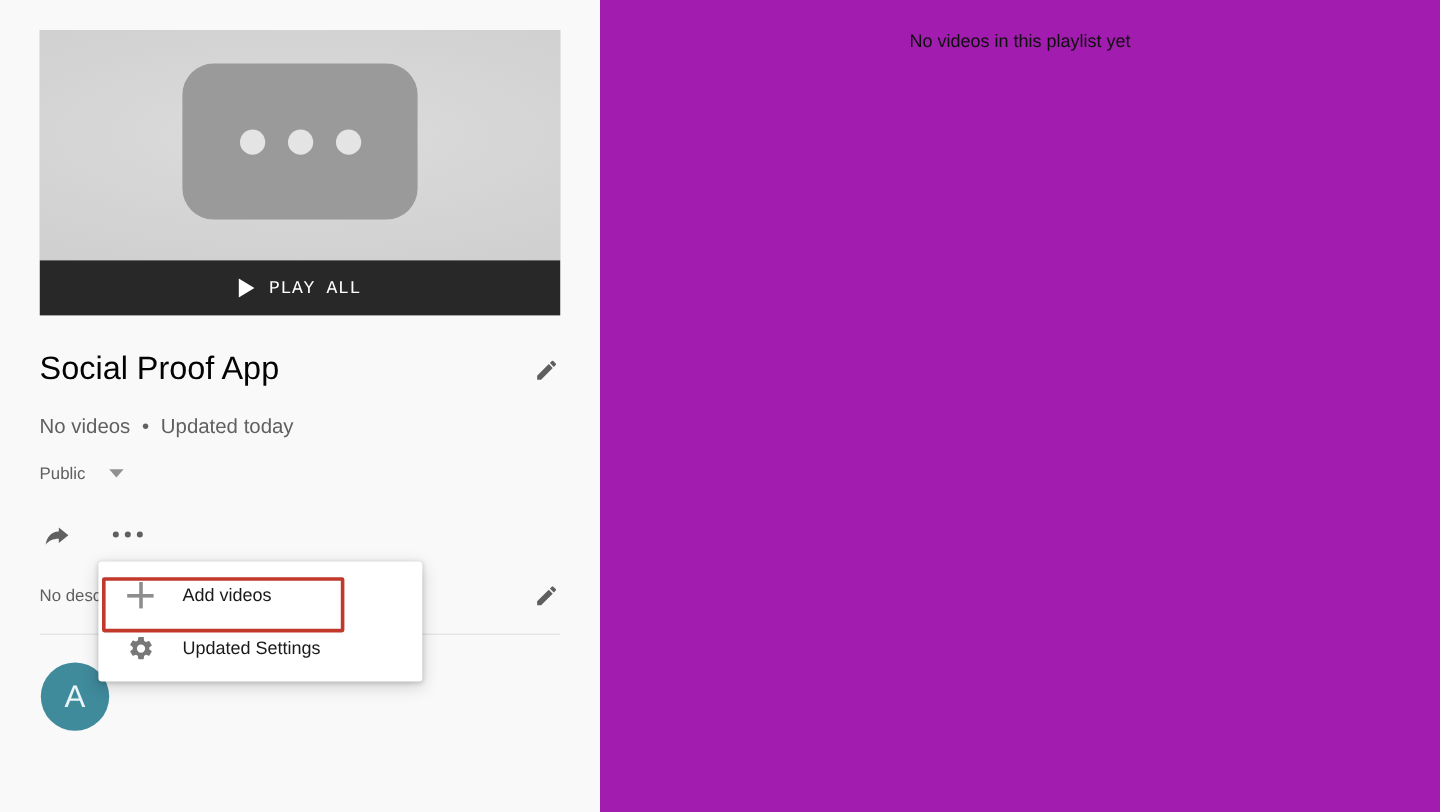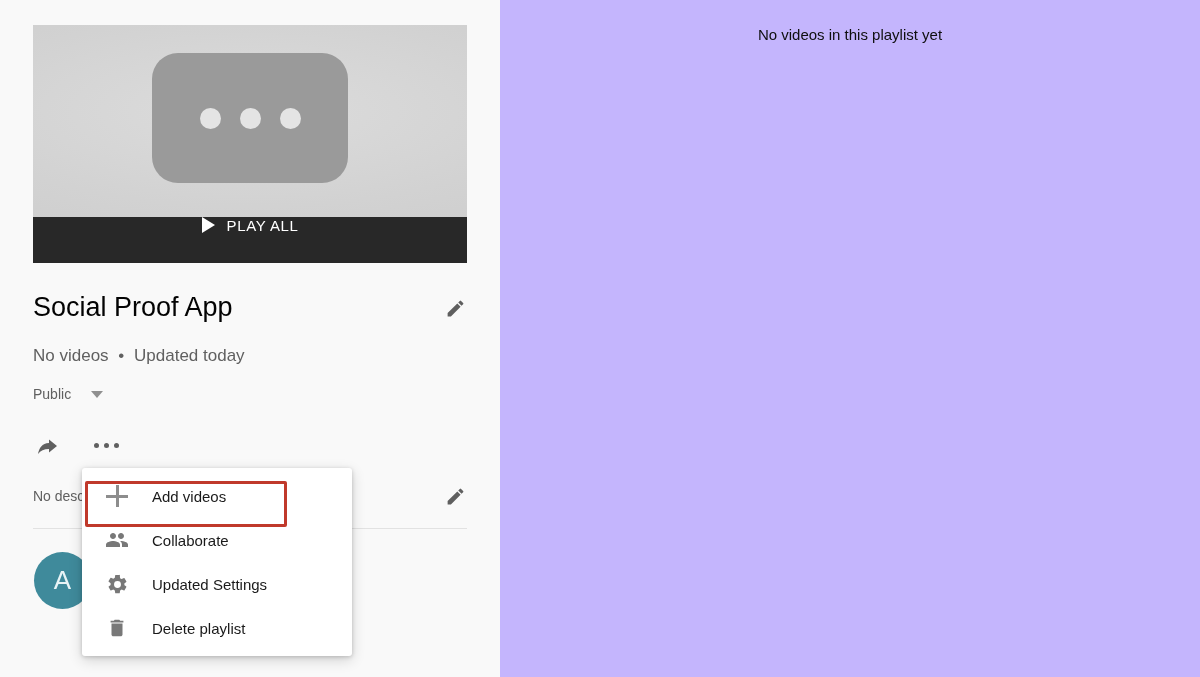--- a/index.html
+++ b/index.html
@@ -69,24 +69,25 @@
   }
 
   .play-all-bar {
     position: absolute;
     left: 0;
     top: 192px;
     width: 434px;
     height: 46px;
     background: #282828;
     display: flex;
-    align-items: flex-start;
+    align-items: center;
     justify-content: center;
     gap: 12px;
     cursor: pointer;
+    font-family: Liberation Mono, monospace;
   }
   .play-tri {
     width: 0; height: 0;
     border-left: 13px solid #ffffff;
     border-top: 8px solid transparent;
     border-bottom: 8px solid transparent;
   }
   .play-all-label {
     color: #ffffff;
     font-size: 15px;
@@ -264,21 +265,21 @@
     border-radius: 2px;
     pointer-events: none;
     z-index: 60;
   }
 
   
   .right-panel {
     position: relative;
     flex: 1 1 auto;
     height: 677px;
-    background: #c4b5fd;
+    background: #a21caf;
   }
   .empty-msg {
     position: absolute;
     left: 0;
     right: 0;
     top: 26px;
     text-align: center;
     font-size: 15px;
     color: #0f0f0f;
   }
@@ -356,46 +357,30 @@
 
     <div class="dropdown">
 
       <div class="menu-item">
         <span class="menu-item-icon">
           <span class="plus-icon"></span>
         </span>
         <span class="menu-item-label">Add videos</span>
       </div>
 
-      <div class="menu-item">
-        <span class="menu-item-icon">
-          <svg width="24" height="24" viewBox="0 0 24 24">
-            <path d="M16 11c1.66 0 2.99-1.34 2.99-3S17.66 5 16 5c-1.66 0-3 1.34-3 3s1.34 3 3 3zm-8 0c1.66 0 2.99-1.34 2.99-3S9.66 5 8 5C6.34 5 5 6.34 5 8s1.34 3 3 3zm0 2c-2.33 0-7 1.17-7 3.5V19h14v-2.5c0-2.33-4.67-3.5-7-3.5zm8 0c-.29 0-.62.02-.97.05 1.16.84 1.97 1.97 1.97 3.45V19h6v-2.5c0-2.33-4.67-3.5-7-3.5z"></path>
-          </svg>
-        </span>
-        <span class="menu-item-label">Collaborate</span>
-      </div>
 
       <div class="menu-item">
         <span class="menu-item-icon">
           <svg width="23" height="23" viewBox="0 0 24 24">
             <path d="M19.14 12.94c.04-.3.06-.61.06-.94 0-.32-.02-.64-.07-.94l2.03-1.58a.49.49 0 0 0 .12-.61l-1.92-3.32a.49.49 0 0 0-.59-.22l-2.39.96a7.03 7.03 0 0 0-1.62-.94l-.36-2.54A.48.48 0 0 0 13.9 2h-3.84a.48.48 0 0 0-.48.41l-.36 2.54c-.59.24-1.13.57-1.62.94l-2.39-.96a.49.49 0 0 0-.59.22L2.7 8.47a.49.49 0 0 0 .12.61l2.03 1.58c-.05.3-.07.63-.07.94 0 .32.02.64.07.94L2.82 14.1a.49.49 0 0 0-.12.61l1.92 3.32c.12.22.37.3.59.22l2.39-.96c.5.38 1.03.71 1.62.94l.36 2.54c.05.24.25.41.48.41h3.84c.24 0 .44-.17.48-.41l.36-2.54c.59-.24 1.13-.56 1.62-.94l2.39.96c.22.08.47 0 .59-.22l1.92-3.32a.49.49 0 0 0-.12-.61l-2.03-1.58zM12 15.6A3.6 3.6 0 1 1 12 8.4a3.6 3.6 0 0 1 0 7.2z"></path>
           </svg>
         </span>
         <span class="menu-item-label">Updated Settings</span>
       </div>
 
-      <div class="menu-item">
-        <span class="menu-item-icon">
-          <svg width="22" height="22" viewBox="0 0 24 24">
-            <path d="M6 19c0 1.1.9 2 2 2h8c1.1 0 2-.9 2-2V7H6v12zM19 4h-3.5l-1-1h-5l-1 1H5v2h14V4z"></path>
-          </svg>
-        </span>
-        <span class="menu-item-label">Delete playlist</span>
-      </div>
 
     </div>
 
     <div class="highlight-box"></div>
 
   </div>
 
   <div class="right-panel">
     <div class="empty-msg">No videos in this playlist yet</div>
   </div>

